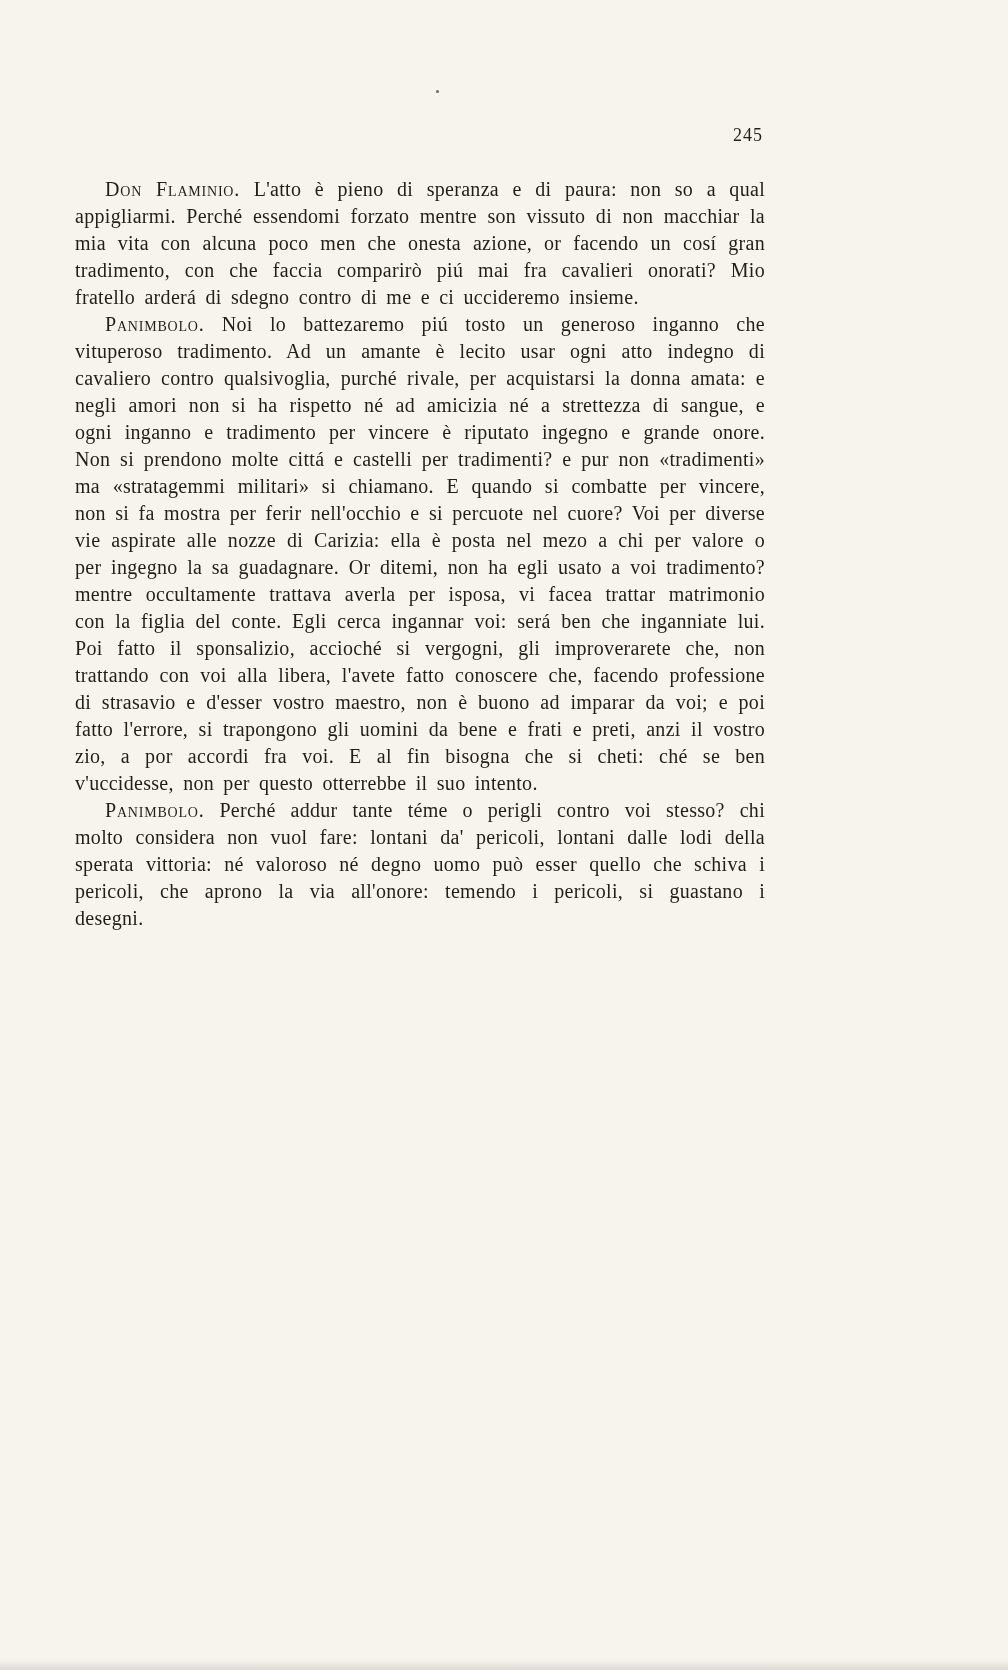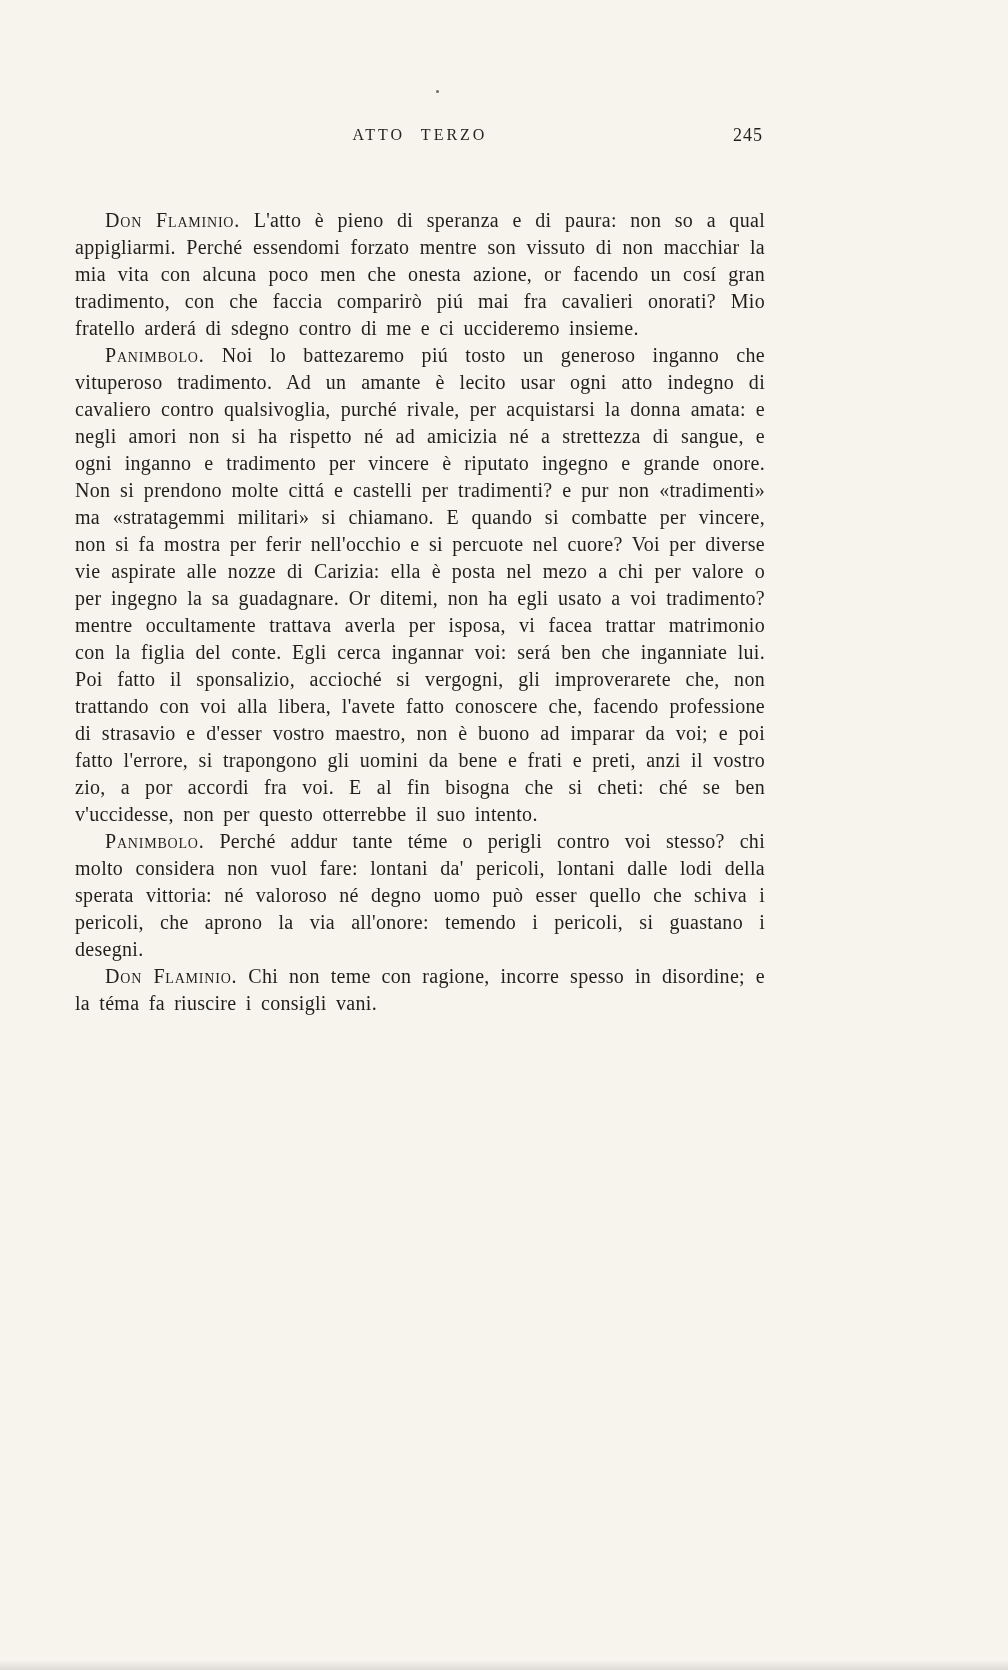--- a/index.html
+++ b/index.html
@@ -63,41 +63,38 @@
   .dialogue {
     position: absolute;
     left: 75px;
     top: 176px;
     width: 690px;
     font-size: 20px;
     line-height: 27px;
     letter-spacing: 0.3px;
     word-spacing: 4px;
     text-align: justify;
-    margin-top: 31px;
   }
   .dialogue p {
     margin: 0;
     text-indent: 30px;
   }
   .speaker {
     font-variant: small-caps;
     letter-spacing: 0.8px;
   }
 </style>
 </head>
 <body>
 
 <div class="artifact-dot"></div>
 
 <div class="page-header">
-  <div class="running-title">ATTO TERZO</div>
   <div class="page-number">245</div>
 </div>
 
 <div class="dialogue">
   <p><span class="speaker">Don Flaminio.</span><span> L'atto è pieno di speranza e di paura: non so a qual appigliarmi. Perché essendomi forzato mentre son vissuto di non macchiar la mia vita con alcuna poco men che onesta azione, or facendo un cosí gran tradimento, con che faccia comparirò piú mai fra cavalieri onorati? Mio fratello arderá di sdegno contro di me e ci uccideremo insieme.</span></p>
   <p><span class="speaker">Panimbolo.</span><span> Noi lo battezaremo piú tosto un generoso inganno che vituperoso tradimento. Ad un amante è lecito usar ogni atto indegno di cavaliero contro qualsivoglia, purché rivale, per acquistarsi la donna amata: e negli amori non si ha rispetto né ad amicizia né a strettezza di sangue, e ogni inganno e tradimento per vincere è riputato ingegno e grande onore. Non si prendono molte cittá e castelli per tradimenti? e pur non «tradimenti» ma «stratagemmi militari» si chiamano. E quando si combatte per vincere, non si fa mostra per ferir nell'occhio e si percuote nel cuore? Voi per diverse vie aspirate alle nozze di Carizia: ella è posta nel mezo a chi per valore o per ingegno la sa guadagnare. Or ditemi, non ha egli usato a voi tradimento? mentre occultamente trattava averla per isposa, vi facea trattar matrimonio con la figlia del conte. Egli cerca ingannar voi: será ben che inganniate lui. Poi fatto il sponsalizio, accioché si vergogni, gli improverarete che, non trattando con voi alla libera, l'avete fatto conoscere che, facendo professione di strasavio e d'esser vostro maestro, non è buono ad imparar da voi; e poi fatto l'errore, si trapongono gli uomini da bene e frati e preti, anzi il vostro zio, a por accordi fra voi. E al fin bisogna che si cheti: ché se ben v'uccidesse, non per questo otterrebbe il suo intento.</span></p>
   <p><span class="speaker">Panimbolo.</span><span> Perché addur tante téme o perigli contro voi stesso? chi molto considera non vuol fare: lontani da' pericoli, lontani dalle lodi della sperata vittoria: né valoroso né degno uomo può esser quello che schiva i pericoli, che aprono la via all'onore: temendo i pericoli, si guastano i desegni.</span></p>
-  <p><span class="speaker">Don Flaminio.</span><span> Chi non teme con ragione, incorre spesso in disordine; e la téma fa riuscire i consigli vani.</span></p>
 </div>
 
 <div class="page-edge-shadow"></div>
 
 </body></html>

